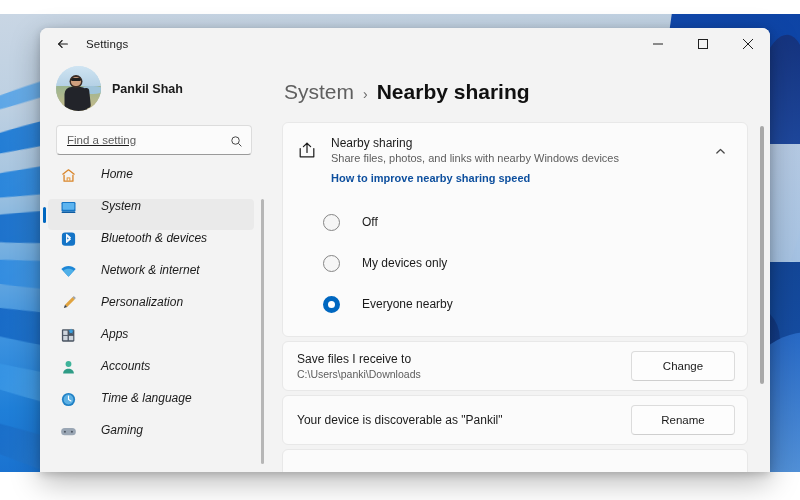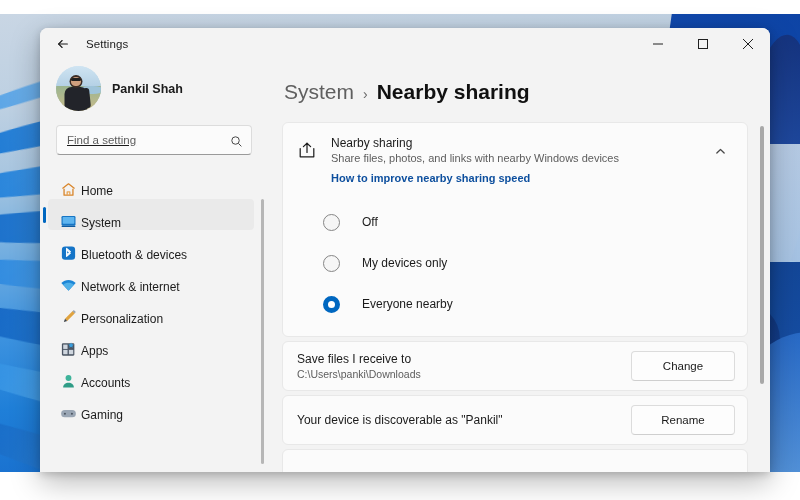--- a/index.html
+++ b/index.html
@@ -208,28 +208,29 @@
   #search-icon { width: 13px; height: 13px; flex: 0 0 13px; color:#444; }
 
   #navlist {
     flex: 1;
     overflow: hidden;
     position: relative;
     padding: 0 14px 0 8px;
   }
   .nav-item {
     display: flex;
-    align-items: flex-end;
-    gap: 4px;
+    align-items: flex-start;
+    gap: 24px;
     height: 31px;
     padding-left: 12px;
     border-radius: 4px;
     cursor: pointer;
     position: relative;
     margin-bottom: 1px;
+    font-style: italic;
   }
   .nav-item.active { background: #eaeaea; }
   .nav-item.active::before {
     content: "";
     position: absolute;
     left: -5px; top: 50%;
     transform: translateY(-50%);
     width: 3px; height: 16px;
     border-radius: 2px;
     background: #0067c0;
@@ -568,20 +569,30 @@
           <div class="nav-item">
             <span class="nav-ico">
               <svg viewBox="0 0 18 18">
                 <circle cx="9" cy="5.3" r="3.1" fill="#3eb39a"></circle>
                 <path d="M3.3 15.4c0-3.1 2.6-5.1 5.7-5.1s5.7 2 5.7 5.1z" fill="#2f9c86"></path>
               </svg>
             </span>
             <span class="nav-label">Accounts</span>
           </div>
 
+          <div class="nav-item">
+            <span class="nav-ico">
+              <svg viewBox="0 0 18 18">
+                <circle cx="9" cy="9" r="7" fill="#1e7fc4"></circle>
+                <circle cx="9" cy="9" r="5.2" fill="#5cb0e4"></circle>
+                <path d="M9 5.4V9l2.6 1.6" stroke="#ffffff" stroke-width="1.2" fill="none" stroke-linecap="round"></path>
+              </svg>
+            </span>
+            <span class="nav-label">Time &amp; language</span>
+          </div>
 
           <div class="nav-item">
             <span class="nav-ico">
               <svg viewBox="0 0 18 18">
                 <rect x="1.2" y="5.4" width="15.6" height="7.6" rx="3.8" fill="#9aa6b4"></rect>
                 <circle cx="5.2" cy="9.2" r="1.1" fill="#4c5662"></circle>
                 <circle cx="12.6" cy="9.2" r="1.1" fill="#4c5662"></circle>
               </svg>
             </span>
             <span class="nav-label">Gaming</span>

